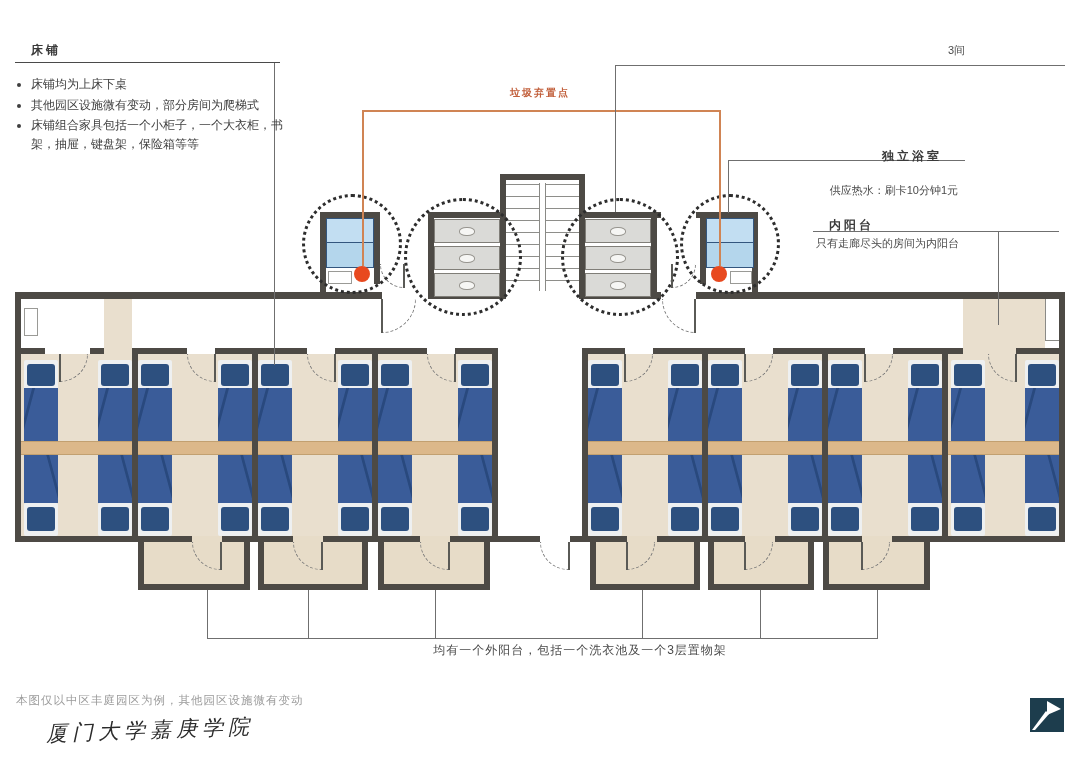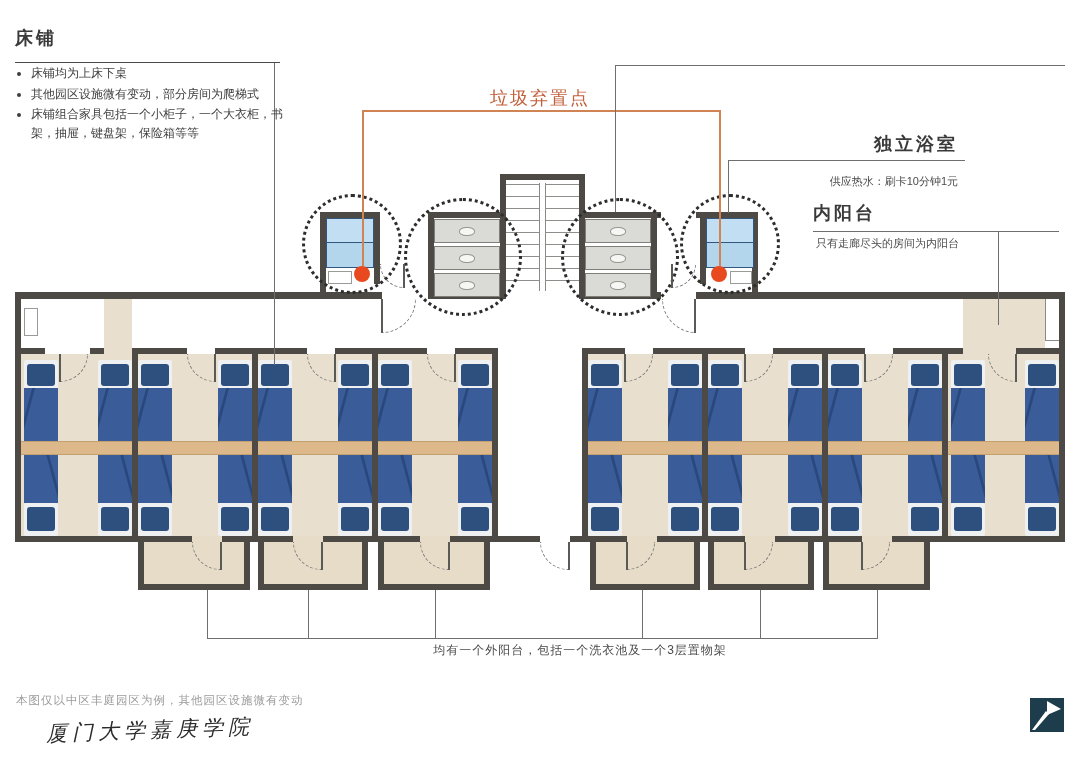--- a/index.html
+++ b/index.html
@@ -28,34 +28,34 @@
   .rail{background:#ffffff;border-left:1px solid #8a8a86;border-right:1px solid #8a8a86;}
   .circle{border:3px dotted #2d2d2d;border-radius:50%;}
   .odot{background:#e8491f;border-radius:50%;}
   .oline{background:#d08454;}
   .lline{background:#6f6f6f;}
   .arc{border:0 dashed #7a7a7a;background:transparent;}
   .arc.bl{border-left-width:1px;border-bottom-width:1px;border-bottom-left-radius:100%;}
   .arc.br{border-right-width:1px;border-bottom-width:1px;border-bottom-right-radius:100%;}
   .leaf{background:#5a5a56;}
   
-  .hd{font-size:18px;font-weight:700;color:#3a3a3a;letter-spacing:3px;margin:0;}
+  .hd{font-size:12px;font-weight:700;color:#3a3a3a;letter-spacing:3px;margin:16px;}
   .rule{position:absolute;background:#4a4a4a;height:1px;}
   .small{font-size:11px;color:#4a4a4a;line-height:1.45;}
   #bed-block{position:absolute;left:15px;top:26px;width:280px;}
   #bed-list{margin:14px 0 0 16px;padding:0;width:252px;font-size:12px;color:#3f3f3f;line-height:1.55;}
   #bed-list li{margin-bottom:2px;}
   #toilet-block{position:absolute;left:615px;top:34px;width:350px;text-align:right;}
   #toilet-block .small{margin-top:9px;}
   #shower-block{position:absolute;left:608px;top:132px;width:350px;text-align:right;}
   #shower-block .small{margin-top:8px;}
   #innerb-block{position:absolute;left:813px;top:201px;width:250px;}
   #innerb-note{position:absolute;left:816px;top:236px;width:240px;font-size:11px;color:#4a4a4a;}
   #garbage-label{position:absolute;left:440px;top:86px;width:200px;text-align:center;
-    font-size:18px;color:#c2603c;letter-spacing:2px;}
+    font-size:10px;color:#c2603c;letter-spacing:2px;font-weight:bold;}
   #outerb-note{position:absolute;left:340px;top:642px;width:480px;text-align:center;
     font-size:12px;color:#4a4a4a;letter-spacing:1px;}
   #footnote{position:absolute;left:16px;top:693px;font-size:11.5px;color:#9b9b9b;letter-spacing:1px;}
   #signature{position:absolute;left:46px;top:716px;font-family:"DejaVu Serif","Liberation Serif",serif;
     font-style:italic;font-size:21px;color:#2b2b2b;letter-spacing:5px;transform:rotate(-2deg);}
   #logo{position:absolute;left:1030px;top:698px;width:34px;height:34px;}
 </style>
 </head>
 <body>
 
@@ -352,20 +352,21 @@
     <h2 class="hd">床铺</h2>
     <ul id="bed-list">
         <li>床铺均为上床下桌</li>
         <li>其他园区设施微有变动，部分房间为爬梯式</li>
         <li>床铺组合家具包括一个小柜子，一个大衣柜，书架，抽屉，键盘架，保险箱等等</li>
       </ul>
   </div>
   <div class="rule" style="left:15px;top:62px;width:265px;"></div>
 
   <div id="toilet-block">
+    <div class="small">3间</div>
   </div>
 
   <div id="shower-block">
     <h2 class="hd">独立浴室</h2>
     <div class="small" style="margin-top:18px;">供应热水：刷卡10分钟1元</div>
   </div>
 
   <div id="innerb-block">
     <h2 class="hd">内阳台</h2>
   </div>

